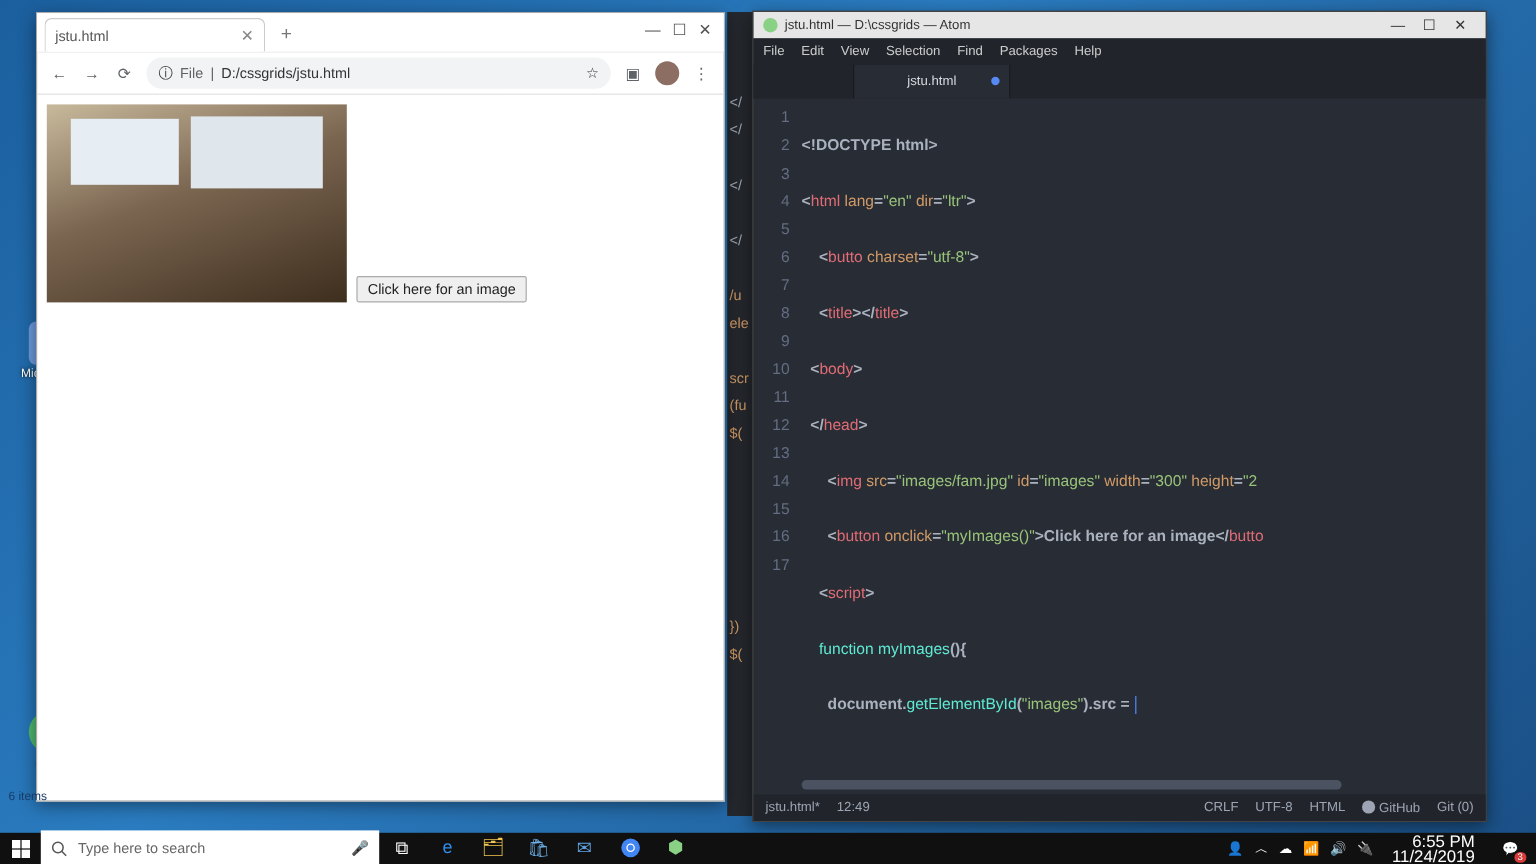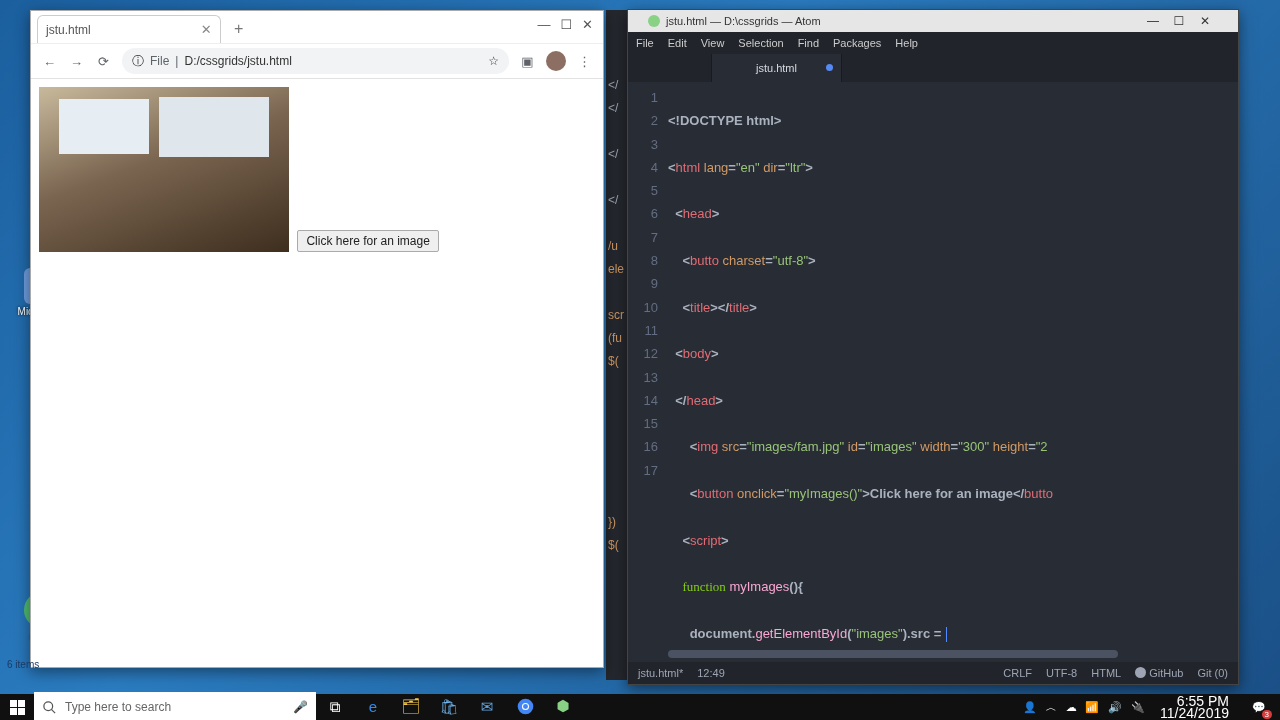--- a/index.html
+++ b/index.html
@@ -27,38 +27,38 @@
 .b-avatar{width:20px;height:20px;border-radius:50%;background:#8d6e63;}
 .b-content{padding:8px;}
 .b-img{width:250px;height:165px;background:linear-gradient(160deg,#c8b99c 0%,#7a6550 45%,#3e2e1e 100%);display:inline-block;vertical-align:bottom;position:relative;overflow:hidden;}
 .b-img::before{content:"";position:absolute;left:20px;top:12px;width:90px;height:55px;background:#e6eef4;}
 .b-img::after{content:"";position:absolute;left:120px;top:10px;width:110px;height:60px;background:#dfe6ec;}
 .b-btn{display:inline-block;vertical-align:bottom;margin-left:4px;height:22px;padding:0 8px;line-height:20px;font-size:12px;color:#222;background:#efefef;border:1px solid #aaa;border-radius:2px;}
 .b-footer{position:absolute;left:-24px;bottom:-3px;font-size:10px;color:#1a3a66;}
 
 
 .editor{position:absolute;left:627px;top:9px;width:612px;height:676px;background:#282c34;border:1px solid #444;box-shadow:0 4px 14px rgba(0,0,0,.5);display:flex;flex-direction:column;}
-.e-title{height:22px;background:#e6e6e6;color:#333;font-size:11px;display:flex;align-items:center;padding:0 20px;}
+.e-title{height:22px;background:#e6e6e6;color:#333;font-size:11px;display:flex;align-items:center;padding:0 8px;}
 .e-title .app-ic{width:12px;height:12px;background:#89d185;border-radius:50%;margin-right:6px;}
 .e-title .sp{flex:1;}
 .e-title .wbtn{width:26px;text-align:center;font-size:12px;color:#333;}
 .e-menu{height:22px;background:#21252b;color:#ccc;font-size:11px;display:flex;align-items:center;gap:14px;padding-left:8px;}
 .e-tabrow{height:28px;background:#21252b;display:flex;}
 .e-tab{width:130px;height:28px;background:#282c34;color:#d7dae0;font-size:11px;display:flex;align-items:center;justify-content:center;border-right:1px solid #181a1f;position:relative;}
 .e-tab.inactive{background:#21252b;color:#888;width:84px;}
 .e-tab .mod{position:absolute;right:8px;top:10px;width:7px;height:7px;border-radius:50%;background:#568af2;}
 .e-code{flex:1;display:flex;overflow:hidden;font-family:Menlo,Consolas,monospace;font-size:13px;line-height:23.3px;position:relative;}
 .e-gutter{width:40px;text-align:right;padding:4px 10px 0 0;color:#636d83;background:#282c34;}
 .e-lines{flex:1;padding:4px 0 0 0;color:#abb2bf;white-space:pre;overflow:hidden;}
 .q{color:#98c379;}
 .tg{color:#e06c75;}
 .at{color:#d19a66;}
 .pn{color:#abb2bf;font-weight:bold;}
-.fn{color:#f9a8d4;}
-.kw{color:#84cc16;font-family:Liberation Serif, serif;}
+.fn{color:#5eead4;}
+.kw{color:#5eead4;}
 .cursor{display:inline-block;width:1px;height:15px;background:#528bff;vertical-align:middle;margin-left:1px;}
 .e-hscroll{position:absolute;left:40px;right:8px;bottom:4px;height:8px;}
 .e-hscroll .thumb{width:80%;height:100%;background:#4b5363;border-radius:4px;}
 .e-status{height:22px;background:#21252b;color:#9da5b4;font-size:11px;display:flex;align-items:center;gap:14px;padding:0 10px;}
 .e-status .sp{flex:1;}
 .gh-ic{display:inline-block;width:11px;height:11px;border-radius:50%;background:#9da5b4;margin-right:3px;vertical-align:-1px;}
 
 
 .peek{position:absolute;left:606px;top:10px;width:22px;height:670px;background:#25282e;color:#a0a7b4;font-family:Consolas,monospace;font-size:12px;overflow:hidden;padding-top:22px;}
 .peek .row{height:23px;padding-left:2px;}
@@ -190,21 +190,20 @@
         <div>12</div>
         <div>13</div>
         <div>14</div>
         <div>15</div>
         <div>16</div>
         <div>17</div>
     </div>
     <div class="e-lines">
 <div><span class="pn">&lt;!DOCTYPE html&gt;</span></div>
 <div><span class="pn">&lt;</span><span class="tg">html </span><span class="at">lang</span><span class="pn">=</span><span class="q">"en"</span><span class="at"> dir</span><span class="pn">=</span><span class="q">"ltr"</span><span class="pn">&gt;</span></div>
-<div><span class="pn">  &lt;</span><span class="tg">head</span><span class="pn">&gt;</span></div>
 <div><span class="pn">    &lt;</span><span class="tg">butto </span><span class="at">charset</span><span class="pn">=</span><span class="q">"utf-8"</span><span class="pn">&gt;</span></div>
 <div><span class="pn">    &lt;</span><span class="tg">title</span><span class="pn">&gt;&lt;/</span><span class="tg">title</span><span class="pn">&gt;</span></div>
 <div><span class="pn">  &lt;</span><span class="tg">body</span><span class="pn">&gt;</span></div>
 <div><span class="pn">  &lt;/</span><span class="tg">head</span><span class="pn">&gt;</span></div>
 <div><span class="pn">      &lt;</span><span class="tg">img </span><span class="at">src</span><span class="pn">=</span><span class="q">"images/fam.jpg"</span><span class="at"> id</span><span class="pn">=</span><span class="q">"images"</span><span class="at"> width</span><span class="pn">=</span><span class="q">"300"</span><span class="at"> height</span><span class="pn">=</span><span class="q">"2</span></div>
 <div><span class="pn">      &lt;</span><span class="tg">button </span><span class="at">onclick</span><span class="pn">=</span><span class="q">"myImages()"</span><span class="pn">&gt;</span><span class="pn">Click here for an image</span><span class="pn">&lt;/</span><span class="tg">butto</span></div>
 <div><span class="pn">    &lt;</span><span class="tg">script</span><span class="pn">&gt;</span></div>
 <div><span>    </span><span class="kw">function</span><span class="fn"> myImages</span><span class="pn">(){</span></div>
 <div><span class="pn">      document.</span><span class="fn">getElementById</span><span class="pn">(</span><span class="q">"images"</span><span class="pn">).src = </span><span class="cursor"></span></div>
 

